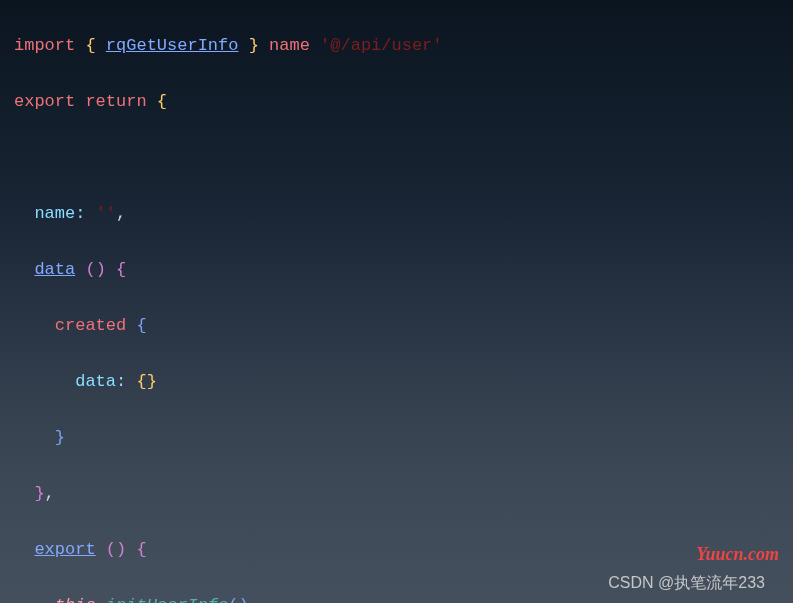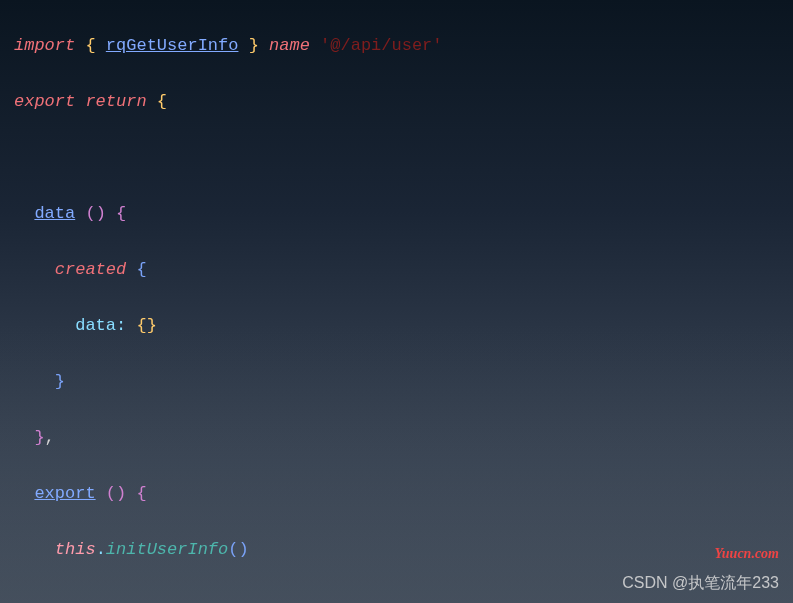--- a/index.html
+++ b/index.html
@@ -35,50 +35,51 @@
     .punct-yellow { color: #ffcb6b; }
     .punct-purple { color: #d080d0; }
     .punct-blue { color: #7aa2f7; }
     .string { color: #7f1d1d; }
     .prop { color: #89ddff; }
     .fn-blue { color: #82aaff; text-decoration: underline; }
     .fn-teal { color: #4db6ac; font-style: italic; }
     .this-color { color: #ff9cac; font-style: italic; }
     .text-white { color: #d4d4d4; }
     .op { color: #89ddff; }
-    .italic { font-style: italic; }
+    .italic { }
     .watermark-right {
       position: absolute;
       bottom: 35px;
       right: 14px;
       color: #ee4444;
       font-family: serif;
-      font-size: 14px;
+      font-size: 18px;
       font-weight: bold;
       font-style: italic;
       z-index: 2;
       text-align: right;
     }
     .watermark-bottom {
       position: absolute;
       bottom: 6px;
-      right: 14px;
+      right: 28px;
       color: rgba(220,220,220,0.85);
       font-family: sans-serif;
       font-size: 16px;
       z-index: 2;
     }
   </style>
 </head>
 <body>
 
 <div class="code-container">
 <div class="line"><span class="kw-red italic">import</span> <span class="punct-yellow">{</span> <span class="fn-blue">rqGetUserInfo</span> <span class="punct-yellow">}</span> <span class="kw-red italic">name</span> <span class="string">'@/api/user'</span></div>
 <div class="line"><span class="kw-red italic">export</span> <span class="kw-red italic">return</span> <span class="punct-yellow">{</span></div>
 <div class="line"> </div>
+<div class="line">  <span class="prop">name</span><span class="op">:</span> <span class="string">''</span><span class="text-white">,</span></div>
 <div class="line">  <span class="fn-blue">data</span> <span class="punct-purple">(</span><span class="punct-purple">)</span> <span class="punct-purple">{</span></div>
 <div class="line">    <span class="kw-red italic">created</span> <span class="punct-blue">{</span></div>
 <div class="line">      <span class="prop">data</span><span class="op">:</span> <span class="punct-yellow">{</span><span class="punct-yellow">}</span></div>
 <div class="line">    <span class="punct-blue">}</span></div>
 <div class="line">  <span class="punct-purple">}</span><span class="text-white">,</span></div>
 <div class="line">  <span class="fn-blue">export</span> <span class="punct-purple">(</span><span class="punct-purple">)</span> <span class="punct-purple">{</span></div>
 <div class="line">    <span class="this-color">this</span><span class="op">.</span><span class="fn-teal">initUserInfo</span><span class="punct-blue">(</span><span class="punct-blue">)</span></div>
 
 
 

